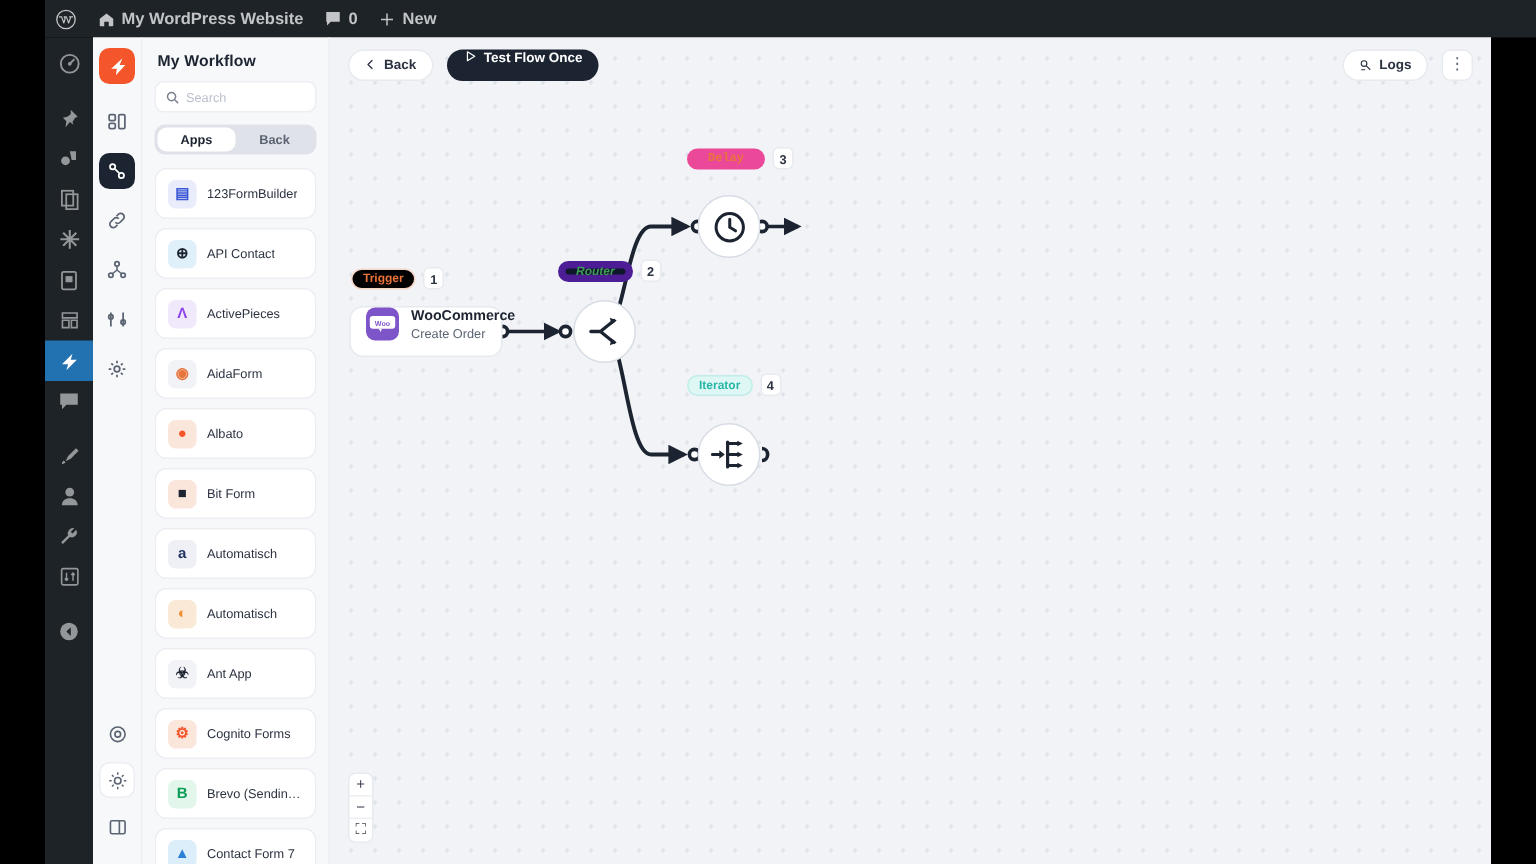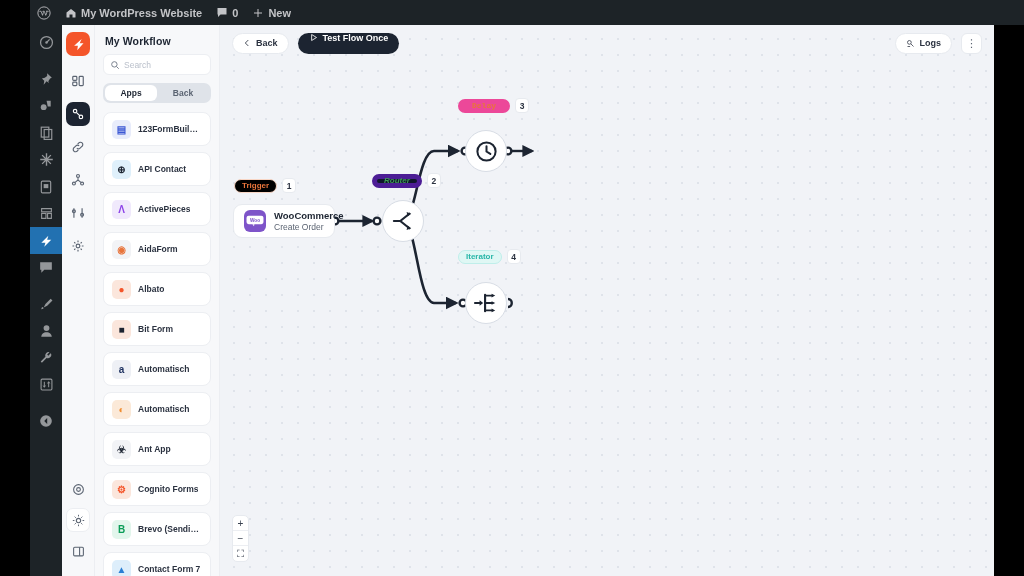--- a/index.html
+++ b/index.html
@@ -109,21 +109,21 @@
     height: 34px; flex: none; background: #fff; border: 1px solid #eceef2;
     border-radius: 8px; display: flex; align-items: center; gap: 7px; padding: 0 8px;
   }
   .piece-ico {
     width: 19px; height: 19px; border-radius: 5px; flex: none;
     display: flex; align-items: center; justify-content: center;
     font-size: 10px; font-weight: bold; color: #fff; overflow: hidden;
   }
   .piece-name {
     font-size: 8.5px; color: #2b3240; white-space: nowrap;
-    overflow: hidden; text-overflow: ellipsis; font-weight: bold;
+    overflow: hidden; text-overflow: ellipsis;
   }
 
   
   .canvas-wrap { flex: 1; position: relative; background: #f1f3f7; overflow: hidden; }
   .dots {
     position: absolute; inset: 0;
     background-image: radial-gradient(#dfe3ea 1.1px, transparent 1.2px);
     background-size: 16px 16px; background-position: 6px 6px;
   }
 
@@ -161,21 +161,21 @@
   .chip-delay   { background: #0f172a; color: #e8743b; border: 7px solid #ec4899; font-family: Liberation Mono, monospace; }
   .chip-iterator{ background: #dff7f4; color: #28b6a8; border: 1px solid #bfeeea; }
   .step-num {
     min-width: 14px; height: 15px; background: #fff; border: 1px solid #e7eaef;
     border-radius: 4px; display: flex; align-items: center; justify-content: center;
     font-size: 8.5px; font-weight: bold; color: #2b3240; padding: 0 3px;
   }
 
   .node-card {
     position: absolute; height: 34px; background: #fff; border: 1px solid #e7eaef;
-    border-radius: 9px; display: flex; align-items: center; gap: 8px;
+    border-radius: 9px; display: flex; align-items: flex-start; gap: 8px;
     padding: 0 10px; z-index: 3;
   }
   .node-card-ico {
     width: 22px; height: 22px; border-radius: 6px; background: #7e54c9;
     display: flex; align-items: center; justify-content: center; flex: none;
   }
   .node-card-txt .t1 { font-size: 9.5px; font-weight: bold; color: #1c2431; line-height: 12px; }
   .node-card-txt .t2 { font-size: 8.5px; color: #5b6472; line-height: 11px; }
 
   .node-circle {

